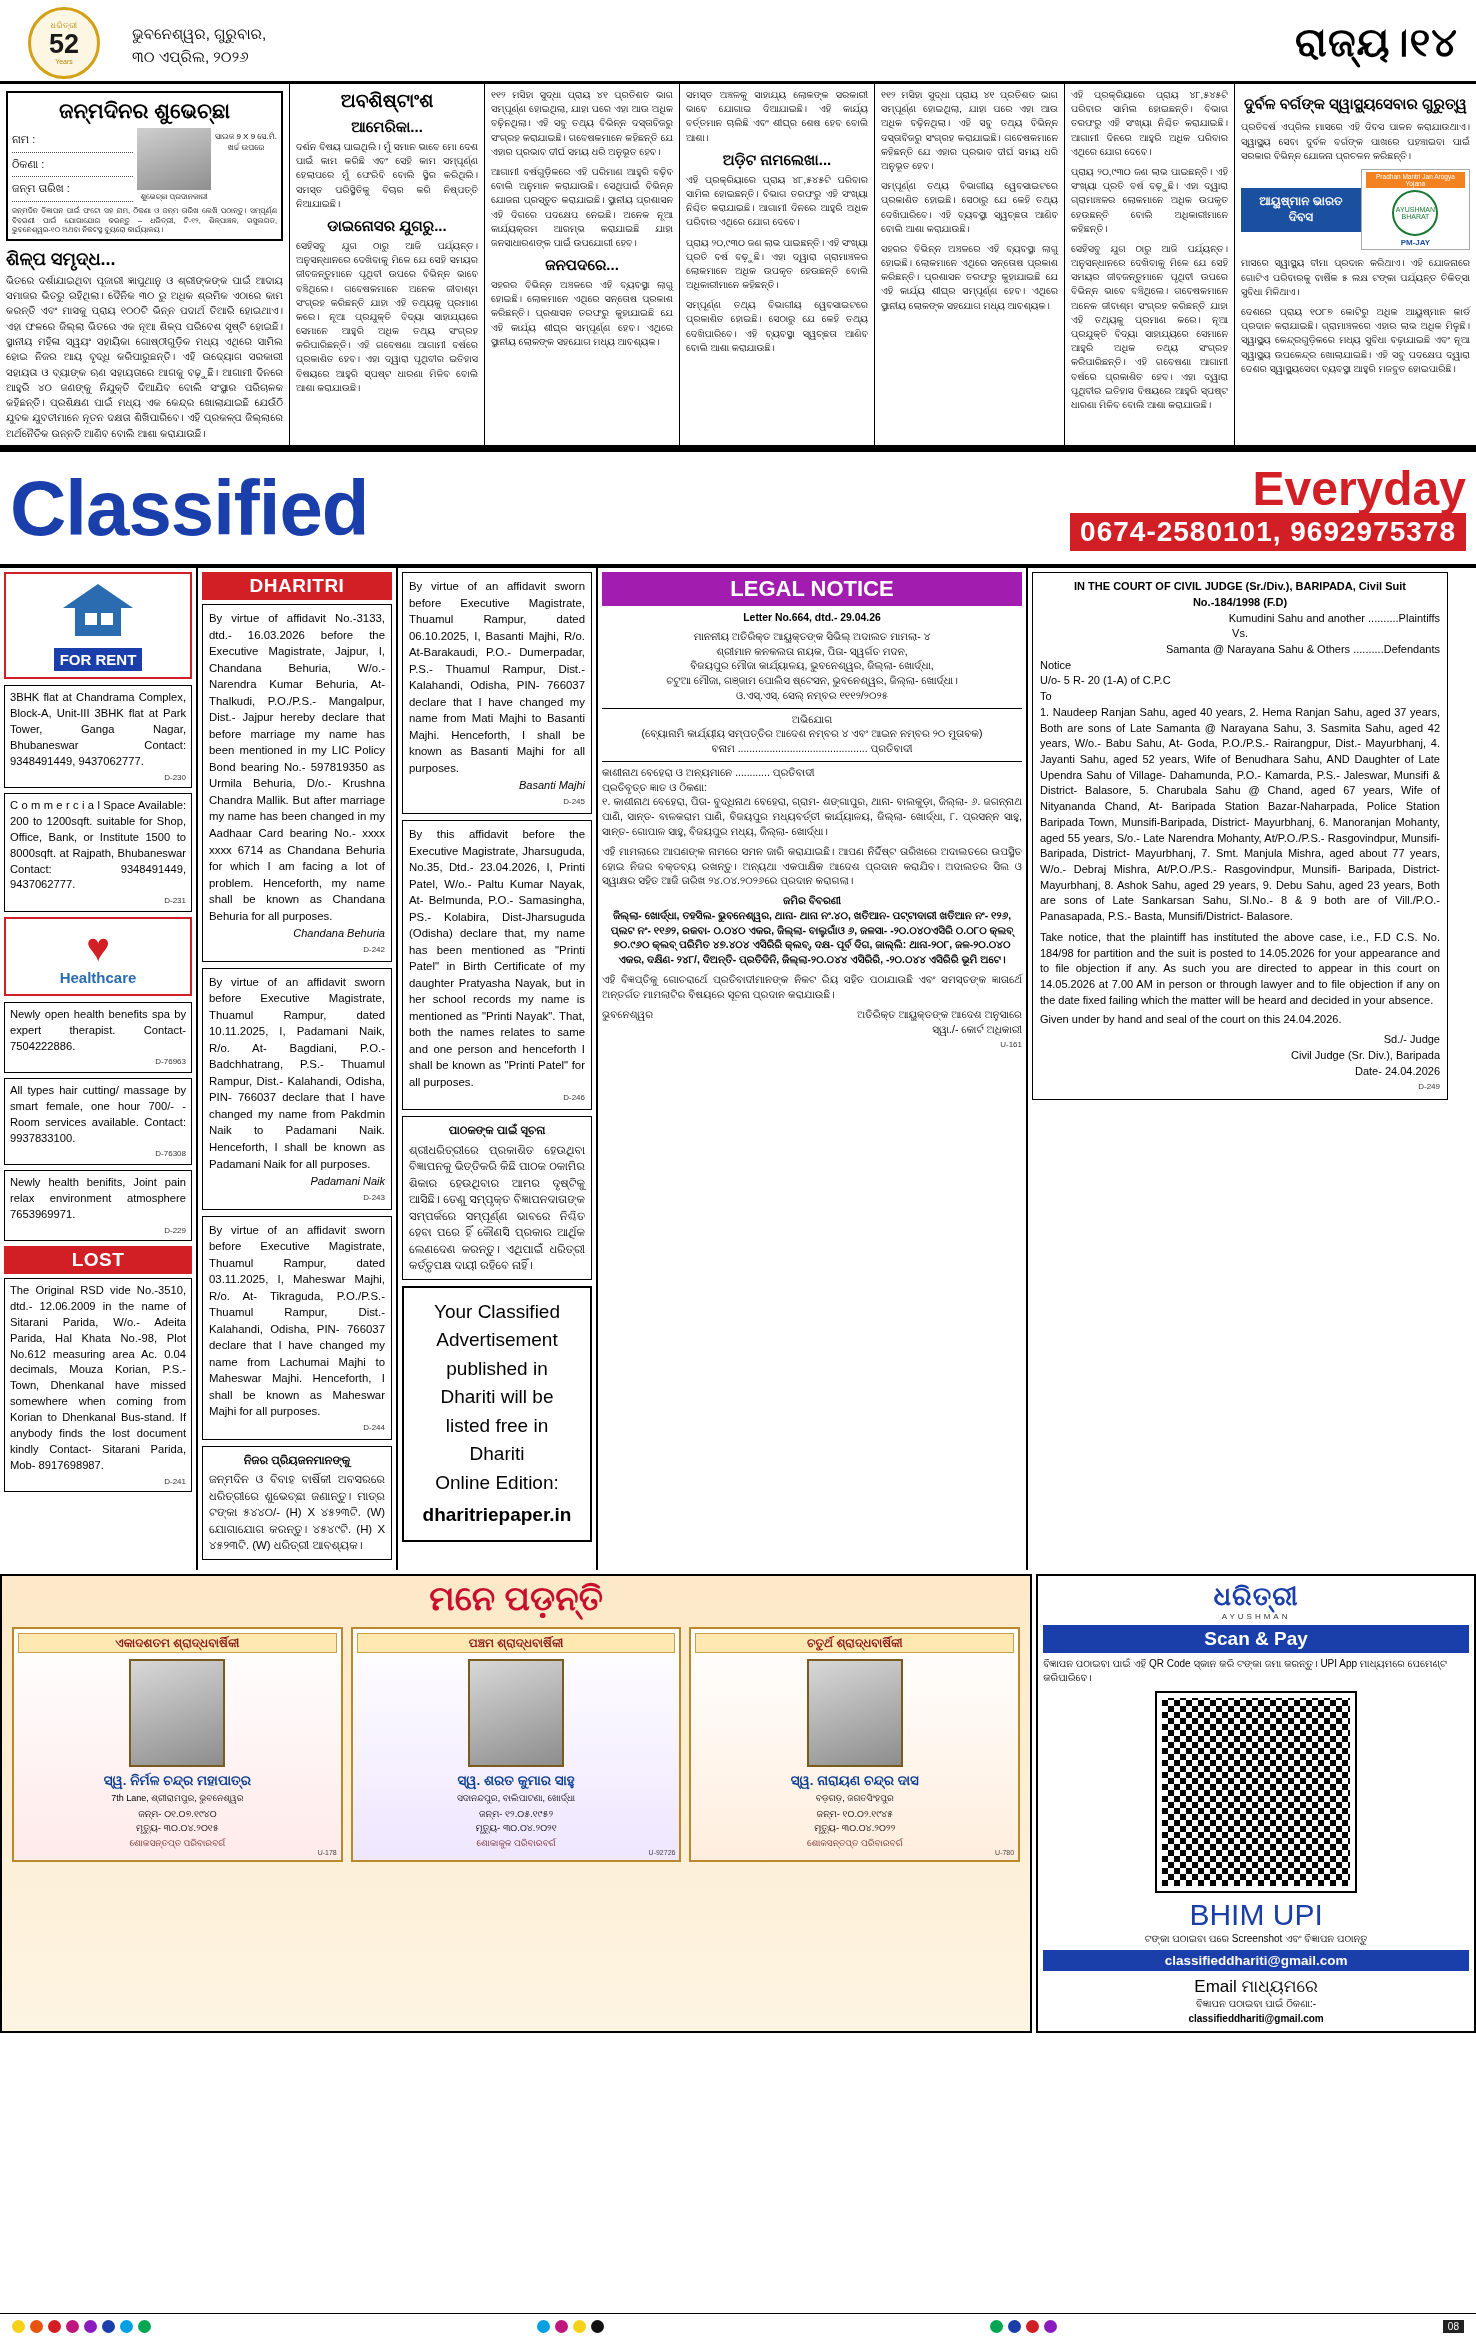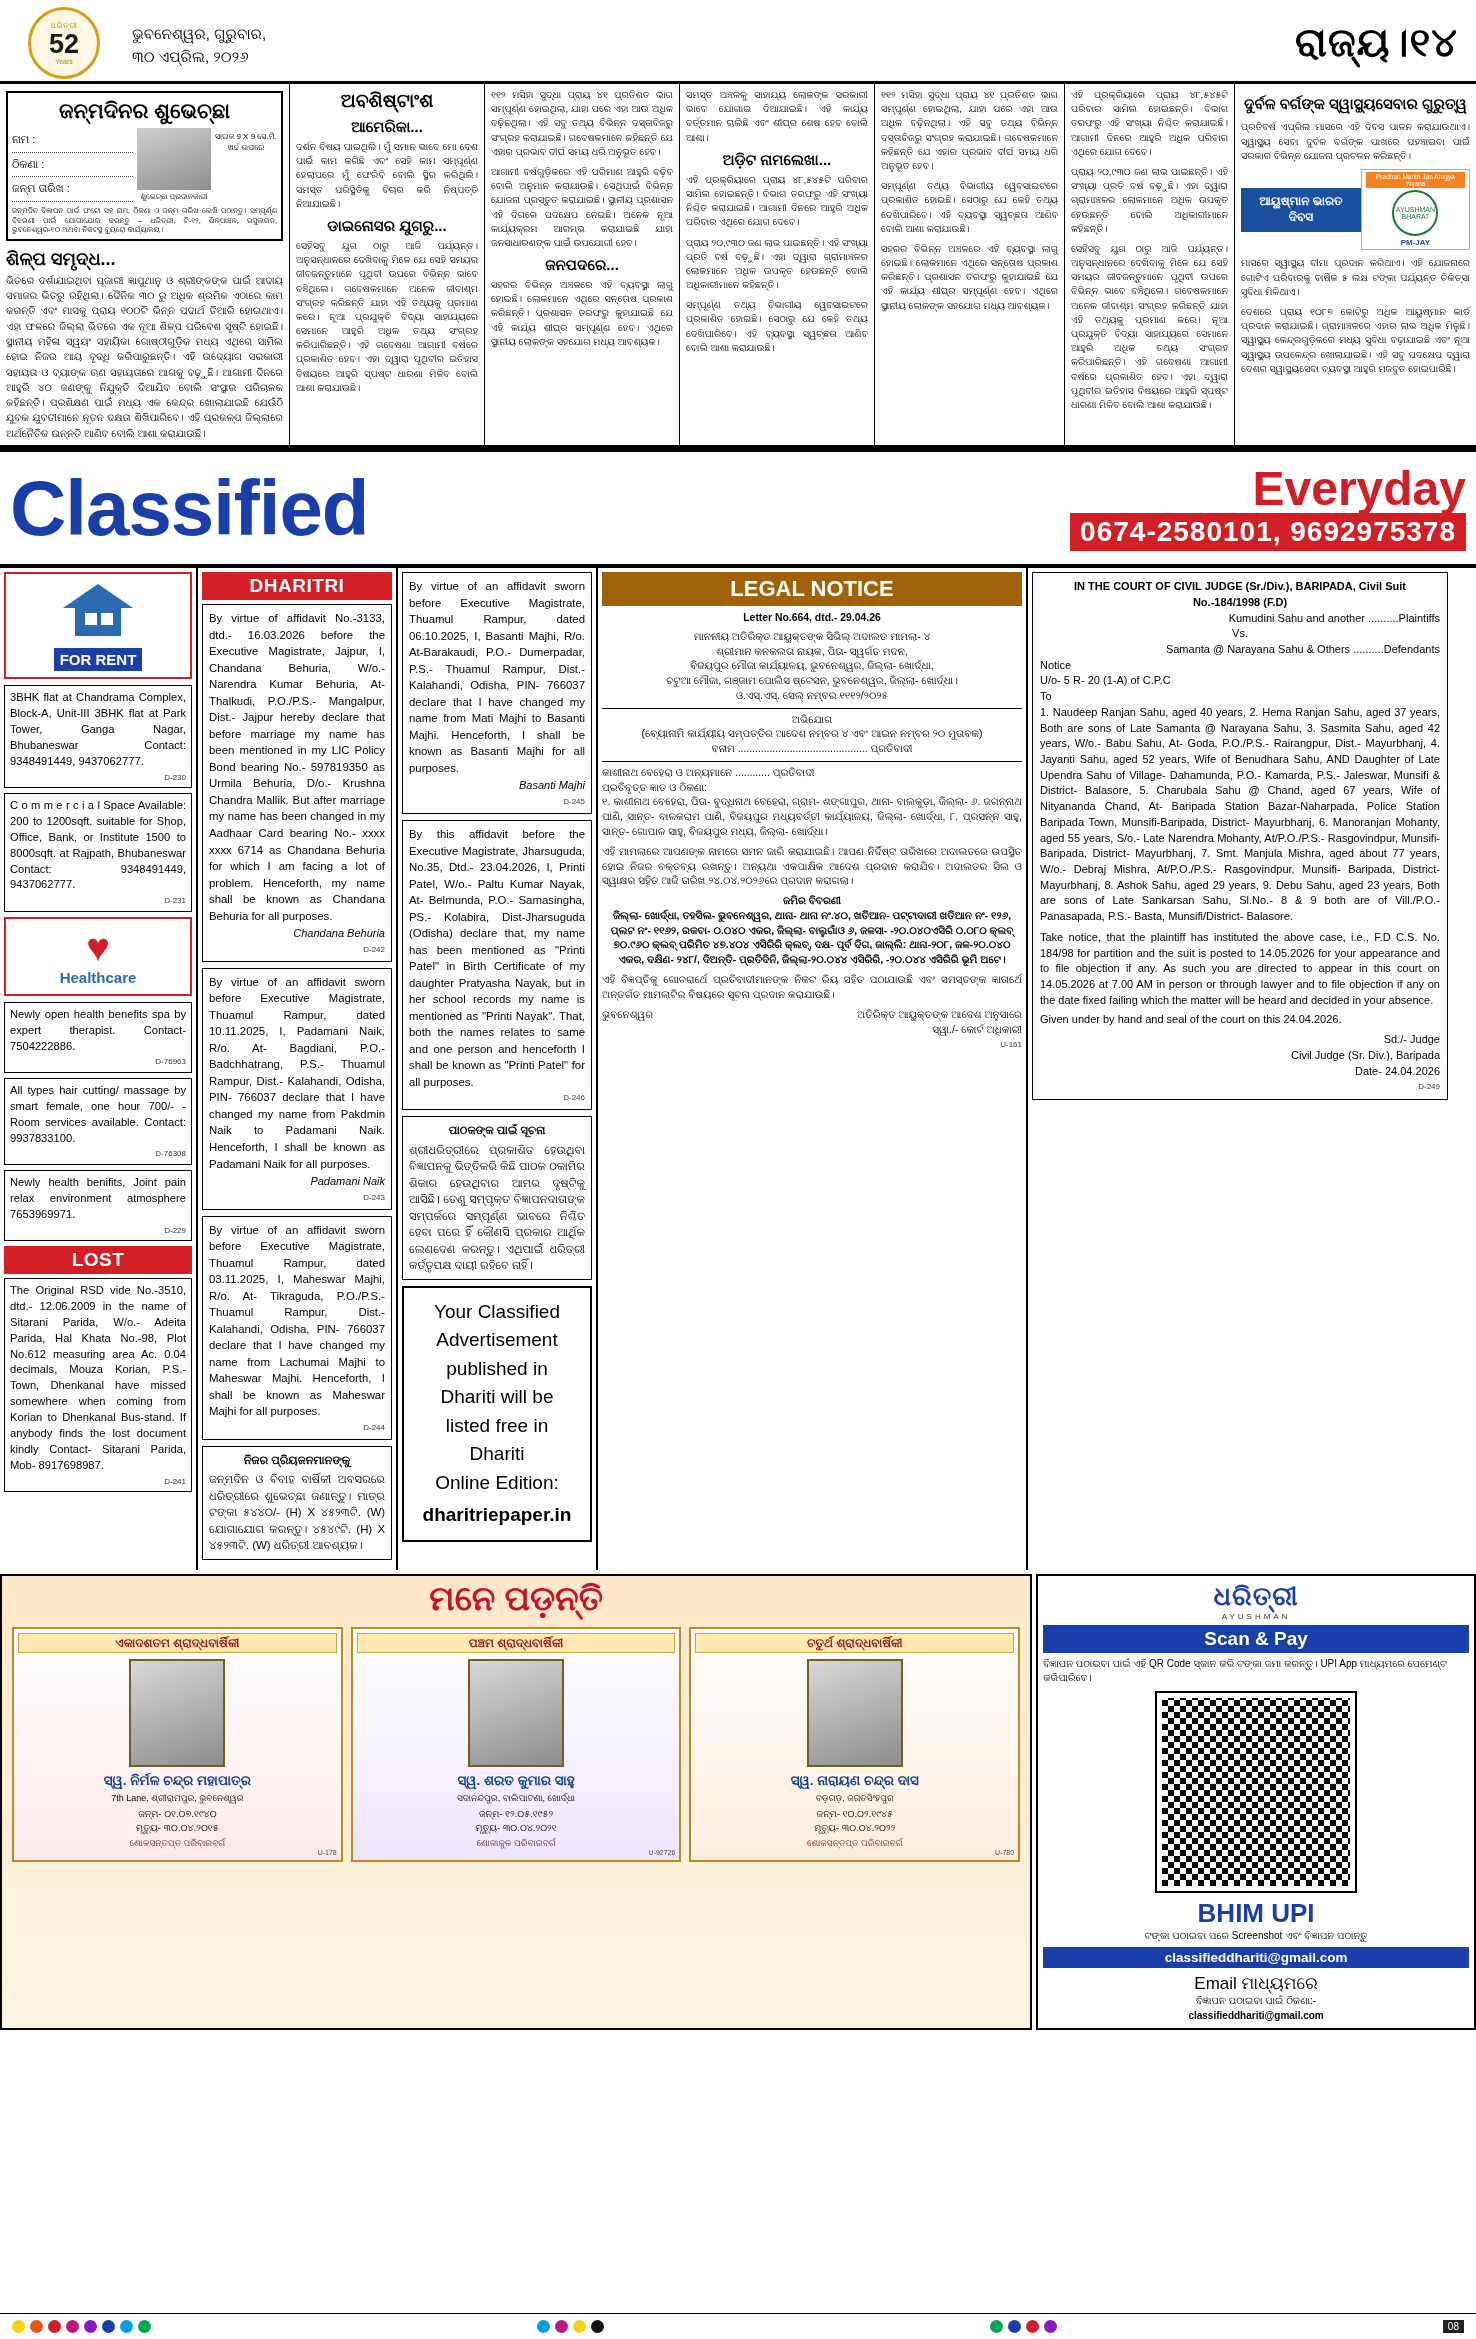--- a/index.html
+++ b/index.html
@@ -65,21 +65,21 @@
   
   .main-grid{display:flex;}
   .mc{box-sizing:border-box;}
   .mc1{width:198px;border-right:2px solid #000;padding:4px;}
   .mc2{width:200px;border-right:2px solid #000;padding:4px;}
   .mc3{width:200px;border-right:2px solid #000;padding:4px;}
   .mc4{width:430px;border-right:2px solid #000;padding:4px;}
   .mc5{width:424px;padding:4px;}
 
   .red-head{background:#d21f26;color:#fff;text-align:center;font-size:19px;font-weight:bold;padding:3px 0;margin-bottom:4px;letter-spacing:.5px;}
-  .red-head-lg{background:#a16207;color:#fff;text-align:center;font-size:22px;font-weight:bold;padding:4px 0;margin-bottom:5px;}
+  .red-head-lg{background:#a21caf;color:#fff;text-align:center;font-size:22px;font-weight:bold;padding:4px 0;margin-bottom:5px;}
   .ad-box{border:1.5px solid #000;padding:4px 5px;margin-bottom:5px;font-size:11.2px;line-height:1.42;text-align:justify;}
   .ad-ref{text-align:right;font-size:8px;color:#333;margin-top:2px;}
   .ad-sign{text-align:right;font-size:11px;font-style:italic;margin-top:2px;}
   .affi-box{border:1.5px solid #000;padding:5px 6px;margin-bottom:6px;font-size:11.4px;line-height:1.45;text-align:justify;}
 
   .rent-box{border:2px solid #d21f26;margin-bottom:6px;padding:6px;text-align:center;background:#fff;}
   .house-ico{width:78px;height:62px;margin:0 auto;position:relative;}
   .house-roof{position:absolute;left:4px;top:4px;width:0;height:0;border-left:35px solid transparent;border-right:35px solid transparent;border-bottom:24px solid #2b6cb0;}
   .house-body{position:absolute;left:16px;top:26px;width:46px;height:30px;background:#2b6cb0;}
   .house-win{position:absolute;left:26px;top:33px;width:12px;height:12px;background:#fff;}
@@ -116,21 +116,21 @@
 
   .scan-col{width:441px;margin-left:4px;border:2px solid #000;box-sizing:border-box;padding:5px;text-align:center;}
   .dharitri-logo{font-size:26px;font-weight:bold;color:#1a3faa;letter-spacing:1px;}
   .dharitri-sub{font-size:8px;letter-spacing:3px;color:#333;}
   .scanpay{background:#1a3faa;color:#fff;font-size:19px;font-weight:bold;padding:3px 0;margin:4px 0;}
   .scan-note{font-size:10px;line-height:1.45;text-align:left;}
   .qr{width:188px;height:188px;margin:7px auto;background:
      repeating-linear-gradient(0deg,#000 0 6px,#fff 6px 12px),
      repeating-linear-gradient(90deg,#000 0 6px,#fff 6px 12px);
      background-blend-mode:difference;border:5px solid #fff;outline:2px solid #000;}
-  .bhim{font-size:26px;font-weight:bold;color:#e8540e;}
+  .bhim{font-size:30px;font-weight:normal;color:#e8540e;}
   .bhim span{color:#1a3faa;}
   .mailbar{background:#1a3faa;color:#fff;font-size:13.5px;font-weight:bold;padding:3px 4px;margin-top:4px;word-break:break-all;}
   .email-head{font-size:17px;font-weight:normal;margin-top:6px;}
 
   
   .footer{position:absolute;left:0;bottom:0;width:1476px;height:26px;display:flex;align-items:center;justify-content:space-between;padding:0 12px;box-sizing:border-box;border-top:1px solid #000;}
   .dots{display:flex;gap:5px;}
   .dot{width:13px;height:13px;border-radius:50%;}
   .pageno{font-size:10px;background:#222;color:#fff;padding:1px 5px;}
   .hr-thin{border:0;border-top:1px solid #000;margin:4px 0;}

